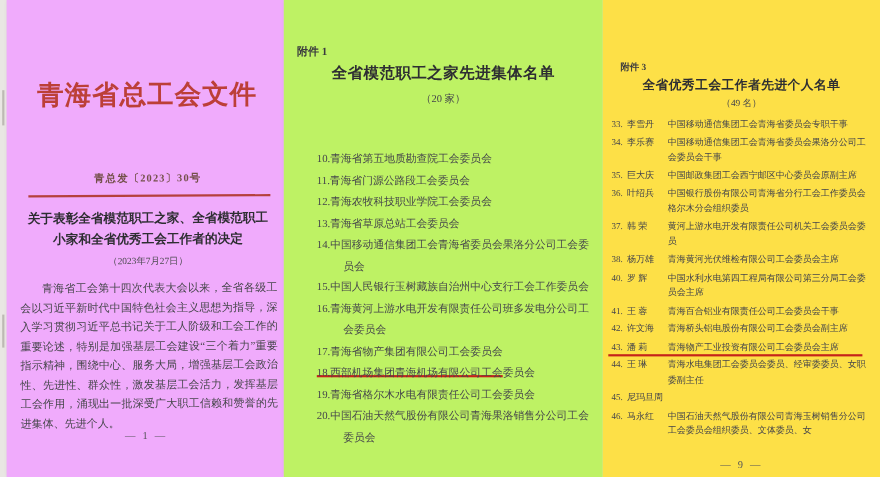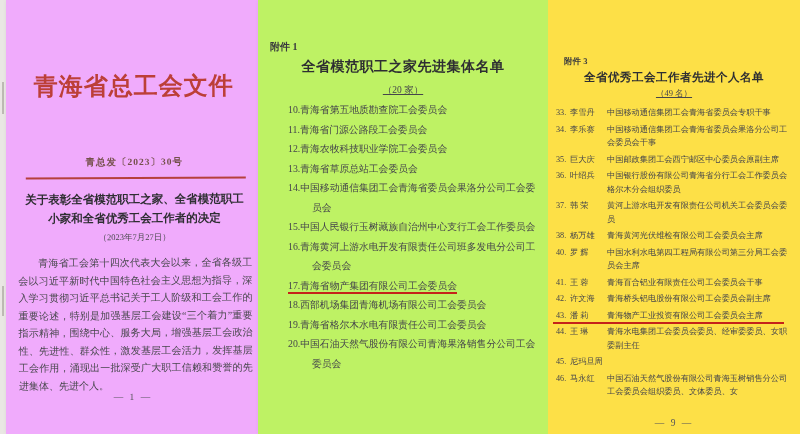--- a/index.html
+++ b/index.html
@@ -60,30 +60,30 @@
   
   .attach{position:absolute;font-weight:bold;color:#3a3a3e;}
   .p2 .attach{top:40px;left:12px;font-size:10px;}
   .p3 .attach{top:56px;left:16px;font-size:8.5px;}
   .ltitle{
     position:absolute;left:0;right:0;text-align:center;
     font-weight:bold;color:#2e2e32;
   }
   .p2 .ltitle{top:58px;font-size:14px;letter-spacing:0.5px;}
   .p3 .ltitle{top:70px;font-size:11.5px;letter-spacing:0.5px;}
-  .lcount{position:absolute;left:0;right:0;text-align:center;color:#46464b;text-decoration:underline;}
+  .lcount{position:absolute;left:0;right:0;text-align:center;color:#46464b;}
   .p2 .lcount{top:84px;font-size:9.5px;}
   .p3 .lcount{top:88px;font-size:8.5px;}
   .mlist{
-    position:absolute;top:100px;left:30px;width:252px;
+    position:absolute;top:135px;left:30px;width:252px;
     font-size:9.8px;line-height:19.5px;color:#45454b;
   }
   .mitem{padding-left:24px;text-indent:-24px;}
   .mitem .redline{
-    border-bottom:2px solid #c5231a;padding-bottom:1px;
+    border-bottom:2px solid #c5231a;padding-bottom:15px;
   }
 
   
   .elist{
     position:absolute;top:106px;left:8px;width:238px;
     font-size:8.2px;line-height:13.5px;color:#45454b;
   }
   .entry{display:flex;margin-bottom:3px;position:relative;}
   .e-num{flex:0 0 14px;}
   .e-name{flex:0 0 37px;white-space:nowrap;min-width:30px;}

